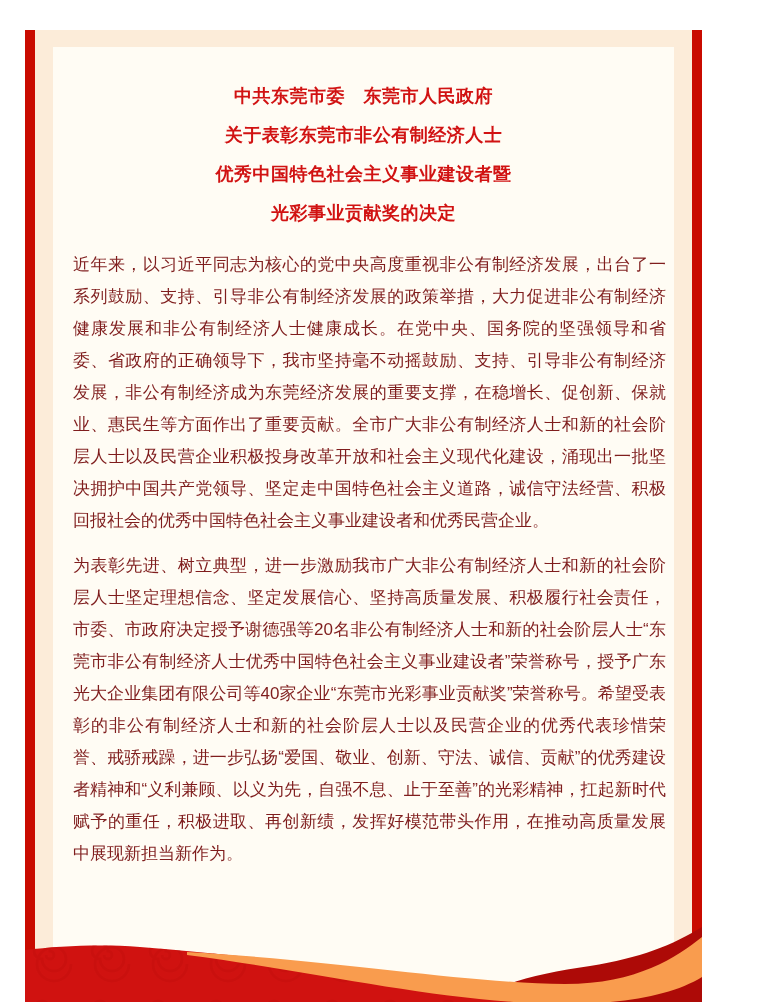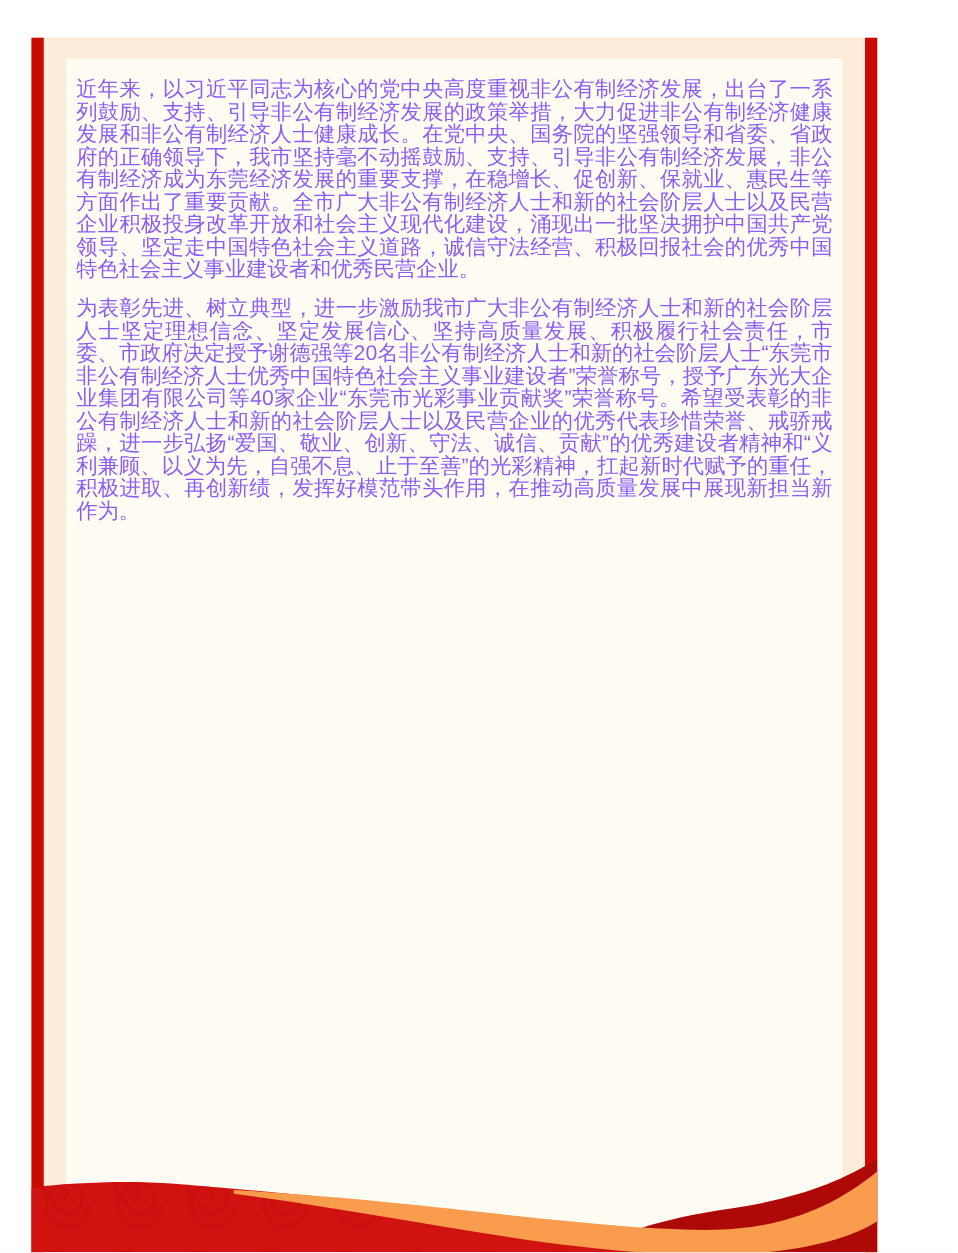--- a/index.html
+++ b/index.html
@@ -41,43 +41,49 @@
     font-weight: bold;
     color: #d11212;
     letter-spacing: 0.5px;
     white-space: pre;
   }
   .body-block {
     margin-top: 16px;
     padding: 0 8px;
   }
   .body-block p {
-    margin: 0 0 13px 0;
+    margin: 0 0 13px 12px;
     font-size: 17px;
-    line-height: 18px;
-    color: #8b5cf6;
+    line-height: 32px;
+    color: #7f1d1d;
     text-align: justify;
     overflow-wrap: break-word;
     word-break: break-all;
   }
   .wave {
     position: absolute;
     left: 0; bottom: 0;
     width: 677px; height: 125px;
     display: block;
   }
 </style>
 </head>
 <body>
 
 <div class="frame">
   <div class="stripe left"></div>
   <div class="stripe right"></div>
 
   <div class="card">
+    <div class="title-block">
+      <div class="title-line">中共东莞市委　东莞市人民政府</div>
+      <div class="title-line">关于表彰东莞市非公有制经济人士</div>
+      <div class="title-line">优秀中国特色社会主义事业建设者暨</div>
+      <div class="title-line">光彩事业贡献奖的决定</div>
+    </div>
     <div class="body-block">
       <p>近年来，以习近平同志为核心的党中央高度重视非公有制经济发展，出台了一系列鼓励、支持、引导非公有制经济发展的政策举措，大力促进非公有制经济健康发展和非公有制经济人士健康成长。在党中央、国务院的坚强领导和省委、省政府的正确领导下，我市坚持毫不动摇鼓励、支持、引导非公有制经济发展，非公有制经济成为东莞经济发展的重要支撑，在稳增长、促创新、保就业、惠民生等方面作出了重要贡献。全市广大非公有制经济人士和新的社会阶层人士以及民营企业积极投身改革开放和社会主义现代化建设，涌现出一批坚决拥护中国共产党领导、坚定走中国特色社会主义道路，诚信守法经营、积极回报社会的优秀中国特色社会主义事业建设者和优秀民营企业。</p>
       <p>为表彰先进、树立典型，进一步激励我市广大非公有制经济人士和新的社会阶层人士坚定理想信念、坚定发展信心、坚持高质量发展、积极履行社会责任，市委、市政府决定授予谢德强等20名非公有制经济人士和新的社会阶层人士“东莞市非公有制经济人士优秀中国特色社会主义事业建设者”荣誉称号，授予广东光大企业集团有限公司等40家企业“东莞市光彩事业贡献奖”荣誉称号。希望受表彰的非公有制经济人士和新的社会阶层人士以及民营企业的优秀代表珍惜荣誉、戒骄戒躁，进一步弘扬“爱国、敬业、创新、守法、诚信、贡献”的优秀建设者精神和“义利兼顾、以义为先，自强不息、止于至善”的光彩精神，扛起新时代赋予的重任，积极进取、再创新绩，发挥好模范带头作用，在推动高质量发展中展现新担当新作为。</p>
     </div>
   </div>
 
   <svg class="wave" viewBox="0 0 677 125" preserveAspectRatio="none">
     <defs>
       <pattern id="swirlPat" width="58" height="58" patternUnits="userSpaceOnUse">
         <path d="M46 29 a17 17 0 1 1 -17 -17 a12 12 0 1 1 -12 12 a8 8 0 1 1 8 -8 a4 4 0 1 1 -4 4" fill="none" stroke-width="3" stroke-opacity="0.45" stroke="#c30e0b"></path>

